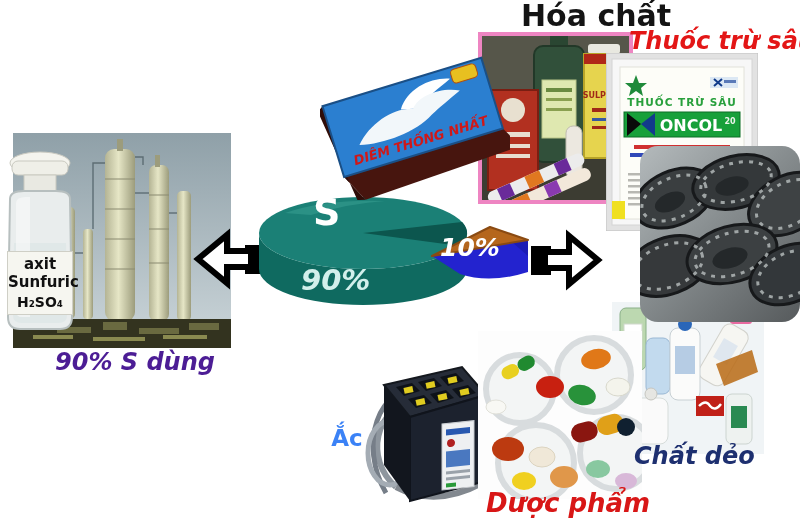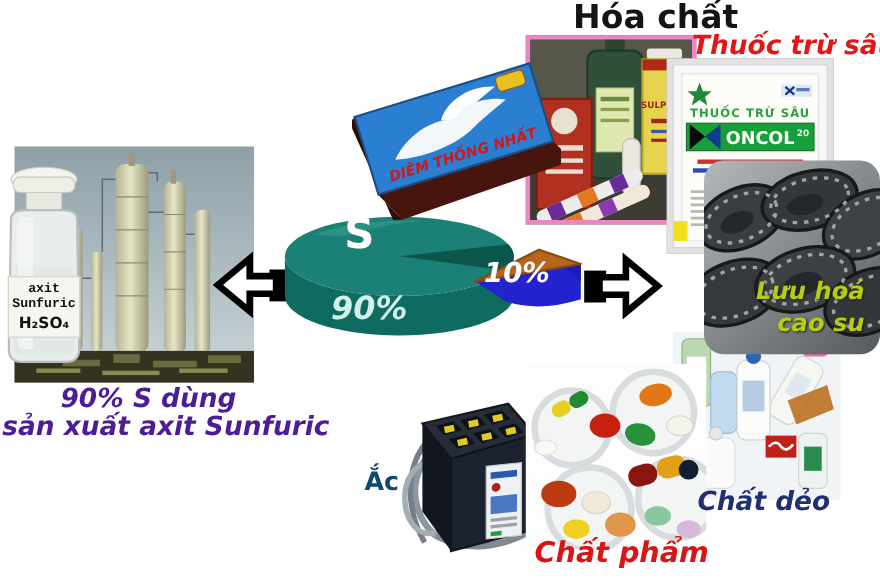--- a/index.html
+++ b/index.html
@@ -14,32 +14,32 @@
   .hoa-chat{left:521px;top:0;font-size:30px;color:#141414;z-index:12;}
   .thuoc-tru-sau{left:629px;top:29px;font-size:24px;font-style:italic;color:#e31616;z-index:12;}
   .diem{left:334px;top:42px;font-size:25px;font-style:italic;color:#7030a0;z-index:12;}
   .caption{left:2px;top:350px;width:266px;text-align:center;font-size:24px;font-style:italic;
            color:#4c1d95;z-index:12;}
   .luu-hoa{right:14px;top:108px;font-size:22px;font-style:italic;color:#b8cc14;
            text-shadow:1px 1px 2px #1c1e1f;text-align:right;z-index:3;}
   .luu-hoa .l2{margin-top:6px;}
   .chat-deo{left:634px;top:444px;font-size:24px;font-style:italic;color:#1e3070;z-index:12;}
   .duoc-pham{left:486px;top:490px;font-size:26px;font-style:italic;color:#d81616;z-index:12;}
-  .ac-quy{left:308px;top:426px;width:78px;text-align:center;font-size:23px;color:#0c4a6e;z-index:12;}
+  .ac-quy{left:308px;top:426px;width:78px;text-align:center;font-size:23px;color:#3b82f6;z-index:12;}
 
   
   .pie-s{left:58px;top:8px;font-size:38px;color:#fff;font-style:normal;}
   .pie-90{left:46px;top:80px;font-size:29px;font-style:italic;color:#d2efeb;font-weight:bold;}
   .wedge-10{left:10px;top:13px;font-size:25px;font-style:italic;color:#ffffff;font-weight:bold;}
 
   
   .chem-frame{border:4px solid #ee85c2;background:#56564a;}
   .bottle-label{left:7px;top:104px;width:66px;background:#f6f6f0;border:1px solid #cfcfc6;
     text-align:center;color:#111;padding:3px 0 4px 0;}
-  .bottle-label .t1{font-size:12px;font-weight:bold;font-family:Liberation Mono, monospace;}
+  .bottle-label .t1{font-size:15px;font-weight:bold;}
   .bottle-label .t2{font-size:14px;font-weight:bold;margin-top:3px;text-align:center;}
 </style>
 </head>
 <body>
 
 <div id="canvas">
 
   <svg class="abs" style="left:13px;top:133px;z-index:2;" width="218" height="215" viewBox="0 0 218 215">
     <defs>
       <linearGradient id="sky" x1="0" y1="0" x2="0" y2="1">
@@ -107,21 +107,20 @@
       <path d="M16,56 Q16,50 26,50 L30,50 L30,170 L22,170 Q16,170 16,164 Z" fill="#f6f8f8" opacity="0.7"></path>
     </svg>
     <div class="abs bottle-label">
       <div class="t1">axit Sunfuric</div>
       <div class="t2">H₂SO₄</div>
     </div>
   </div>
 
   <div class="lbl caption">
     <div>90% S dùng</div>
-    <div>sản xuất axit Sunfuric</div>
   </div>
 
   <svg class="abs" style="left:193px;top:220px;z-index:4;" width="72" height="78" viewBox="0 0 72 78">
     <rect x="52" y="25" width="20" height="29" fill="#000"></rect>
     <path d="M58,31 L34,31 L34,15 L5,39 L34,63 L34,47 L58,47 Z" fill="#fff" stroke="#000" stroke-width="6" stroke-linejoin="miter"></path>
   </svg>
 
   <svg class="abs" style="left:531px;top:220px;z-index:4;" width="72" height="80" viewBox="0 0 72 80">
     <rect x="0" y="26" width="20" height="29" fill="#000"></rect>
     <path d="M14,32 L38,32 L38,16 L67,40 L38,64 L38,48 L14,48 Z" fill="#fff" stroke="#000" stroke-width="6" stroke-linejoin="miter"></path>
@@ -256,24 +255,20 @@
         <ellipse cx="28" cy="120" rx="36" ry="21" transform="rotate(-20 28 120)"></ellipse>
         <ellipse cx="92" cy="108" rx="38" ry="21" transform="rotate(-16 92 108)"></ellipse>
         <ellipse cx="150" cy="128" rx="34" ry="21" transform="rotate(-24 150 128)"></ellipse>
       </g>
       <g fill="#24282a">
         <ellipse cx="30" cy="56" rx="16" ry="9" transform="rotate(-24 30 56)"></ellipse>
         <ellipse cx="92" cy="40" rx="17" ry="9" transform="rotate(-14 92 40)"></ellipse>
         <ellipse cx="90" cy="112" rx="18" ry="10" transform="rotate(-16 90 112)"></ellipse>
       </g>
     </svg>
-    <div class="lbl luu-hoa">
-      <div>Lưu hoá</div>
-      <div class="l2">cao su</div>
-    </div>
   </div>
 
   <div class="abs" style="left:612px;top:302px;width:152px;height:152px;z-index:6;background:#f0f4f6;">
     <svg width="152" height="152" viewBox="0 0 152 152">
       <rect width="152" height="152" fill="#f0f4f6"></rect>
       <rect x="8" y="6" width="26" height="62" rx="6" fill="#bcd8b0" stroke="#8ab088"></rect>
       <rect x="12" y="22" width="18" height="26" fill="#ffffff" stroke="#d0d8cc"></rect>
       <rect x="118" y="6" width="22" height="16" rx="3" fill="#e86aa0"></rect>
       <g transform="rotate(30 112 52)">
         <rect x="98" y="22" width="28" height="62" rx="8" fill="#f6f6f2" stroke="#d2d2cc"></rect>
@@ -364,15 +359,15 @@
         <ellipse cx="64" cy="126" rx="13" ry="10" fill="#f0e8d8" stroke="#dcd4c0"></ellipse>
         <ellipse cx="86" cy="146" rx="14" ry="11" fill="#e0974a"></ellipse>
         <ellipse cx="46" cy="150" rx="12" ry="9" fill="#f0d020"></ellipse>
         <ellipse cx="120" cy="138" rx="12" ry="9" fill="#88c8a0"></ellipse>
         <ellipse cx="148" cy="150" rx="11" ry="8" fill="#d8b8d8"></ellipse>
         <circle cx="148" cy="96" r="9" fill="#102030"></circle>
         <ellipse cx="18" cy="76" rx="10" ry="7" fill="#f8f8f4" stroke="#e0e0d8"></ellipse>
       </g>
     </svg>
   </div>
-  <div class="lbl duoc-pham">Chất phẩm</div>
+  <div class="lbl duoc-pham">Dược phẩm</div>
 
 </div>
 
 </body></html>

